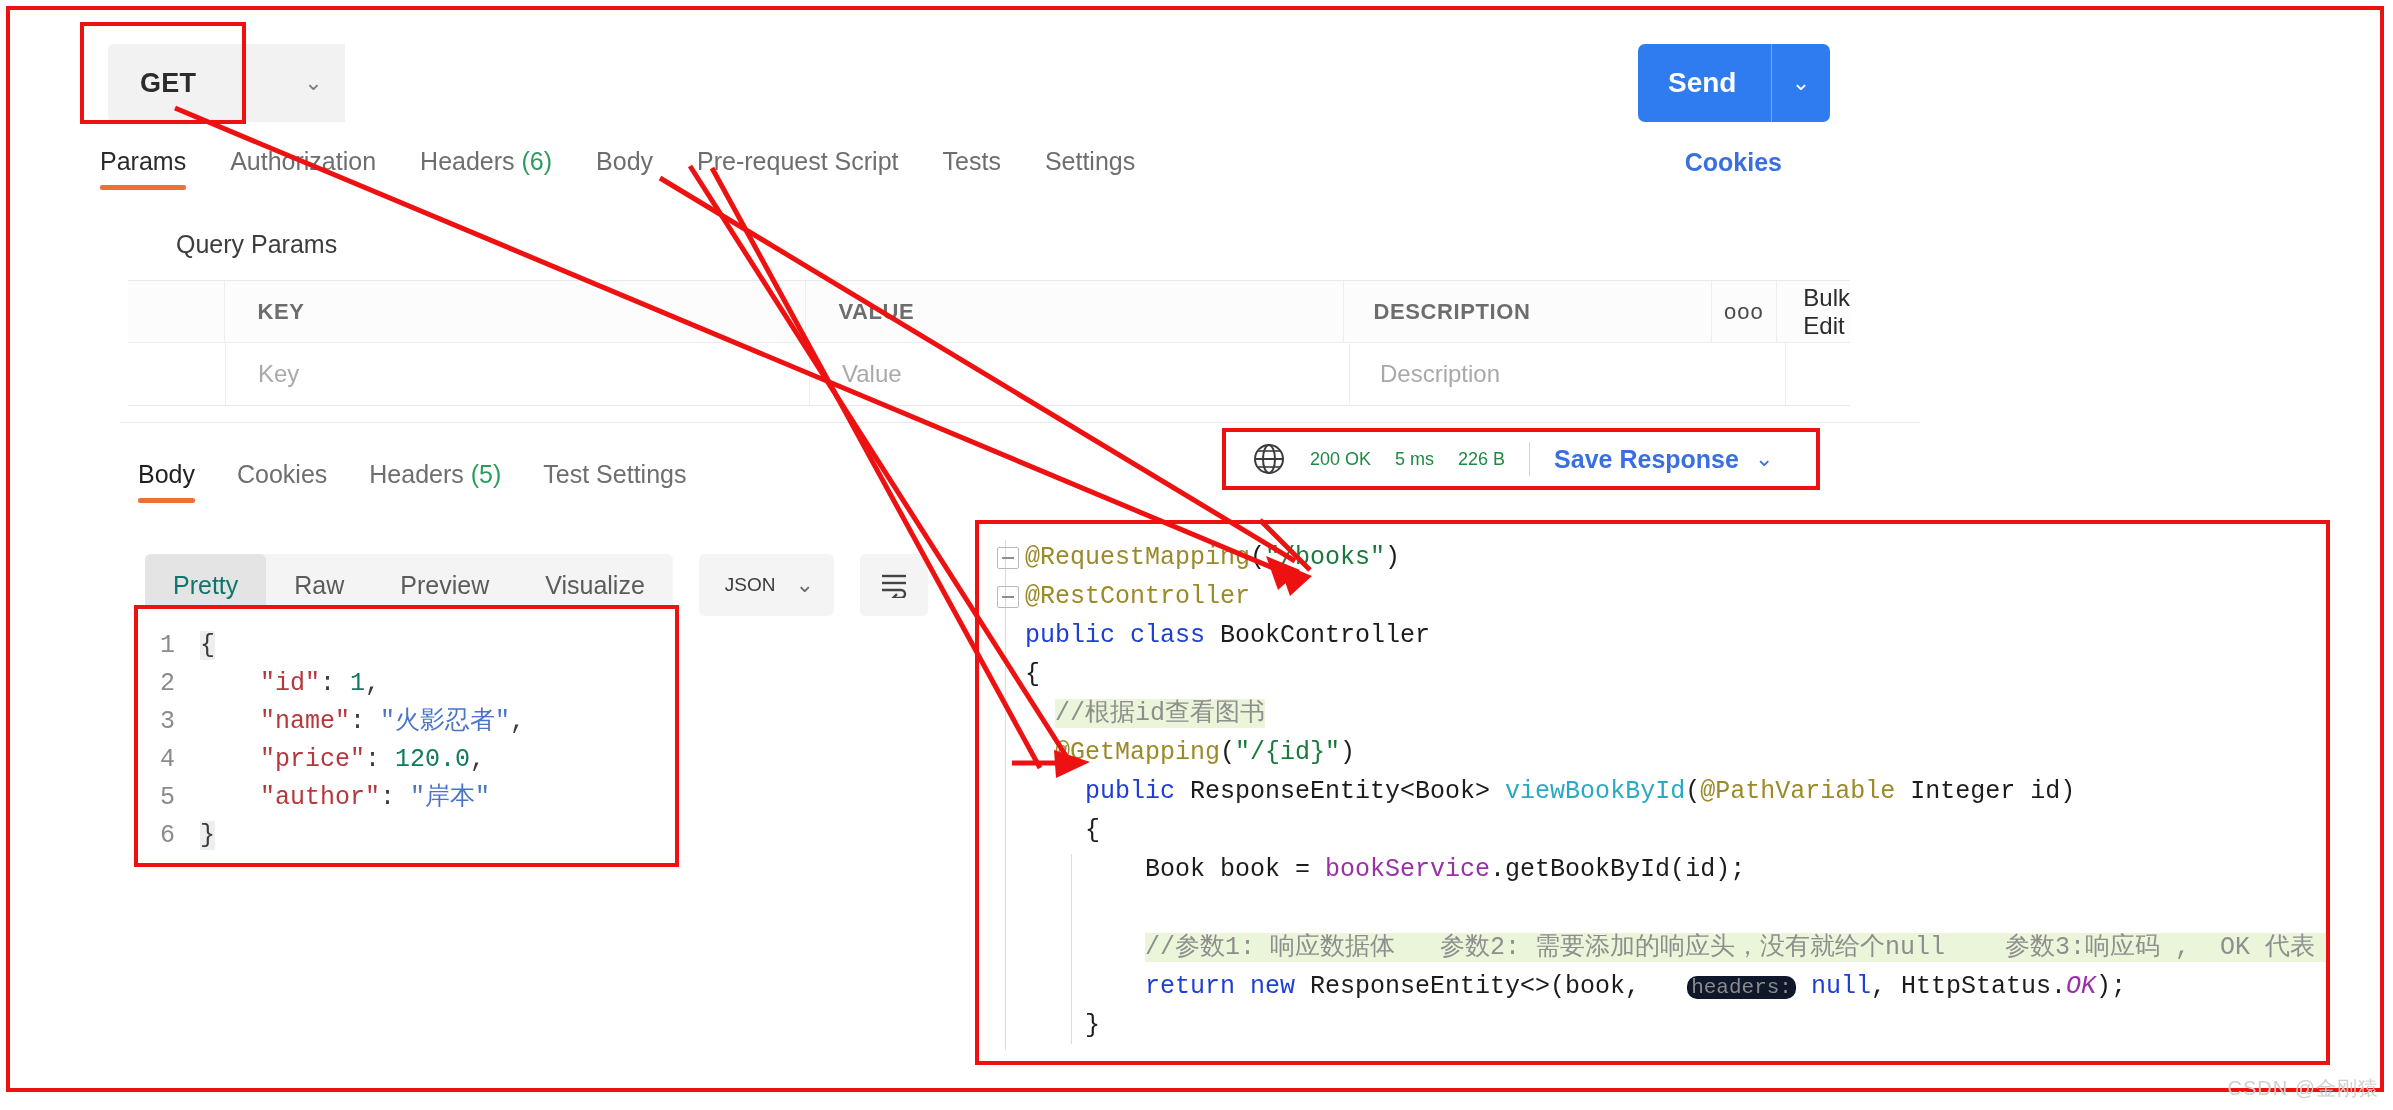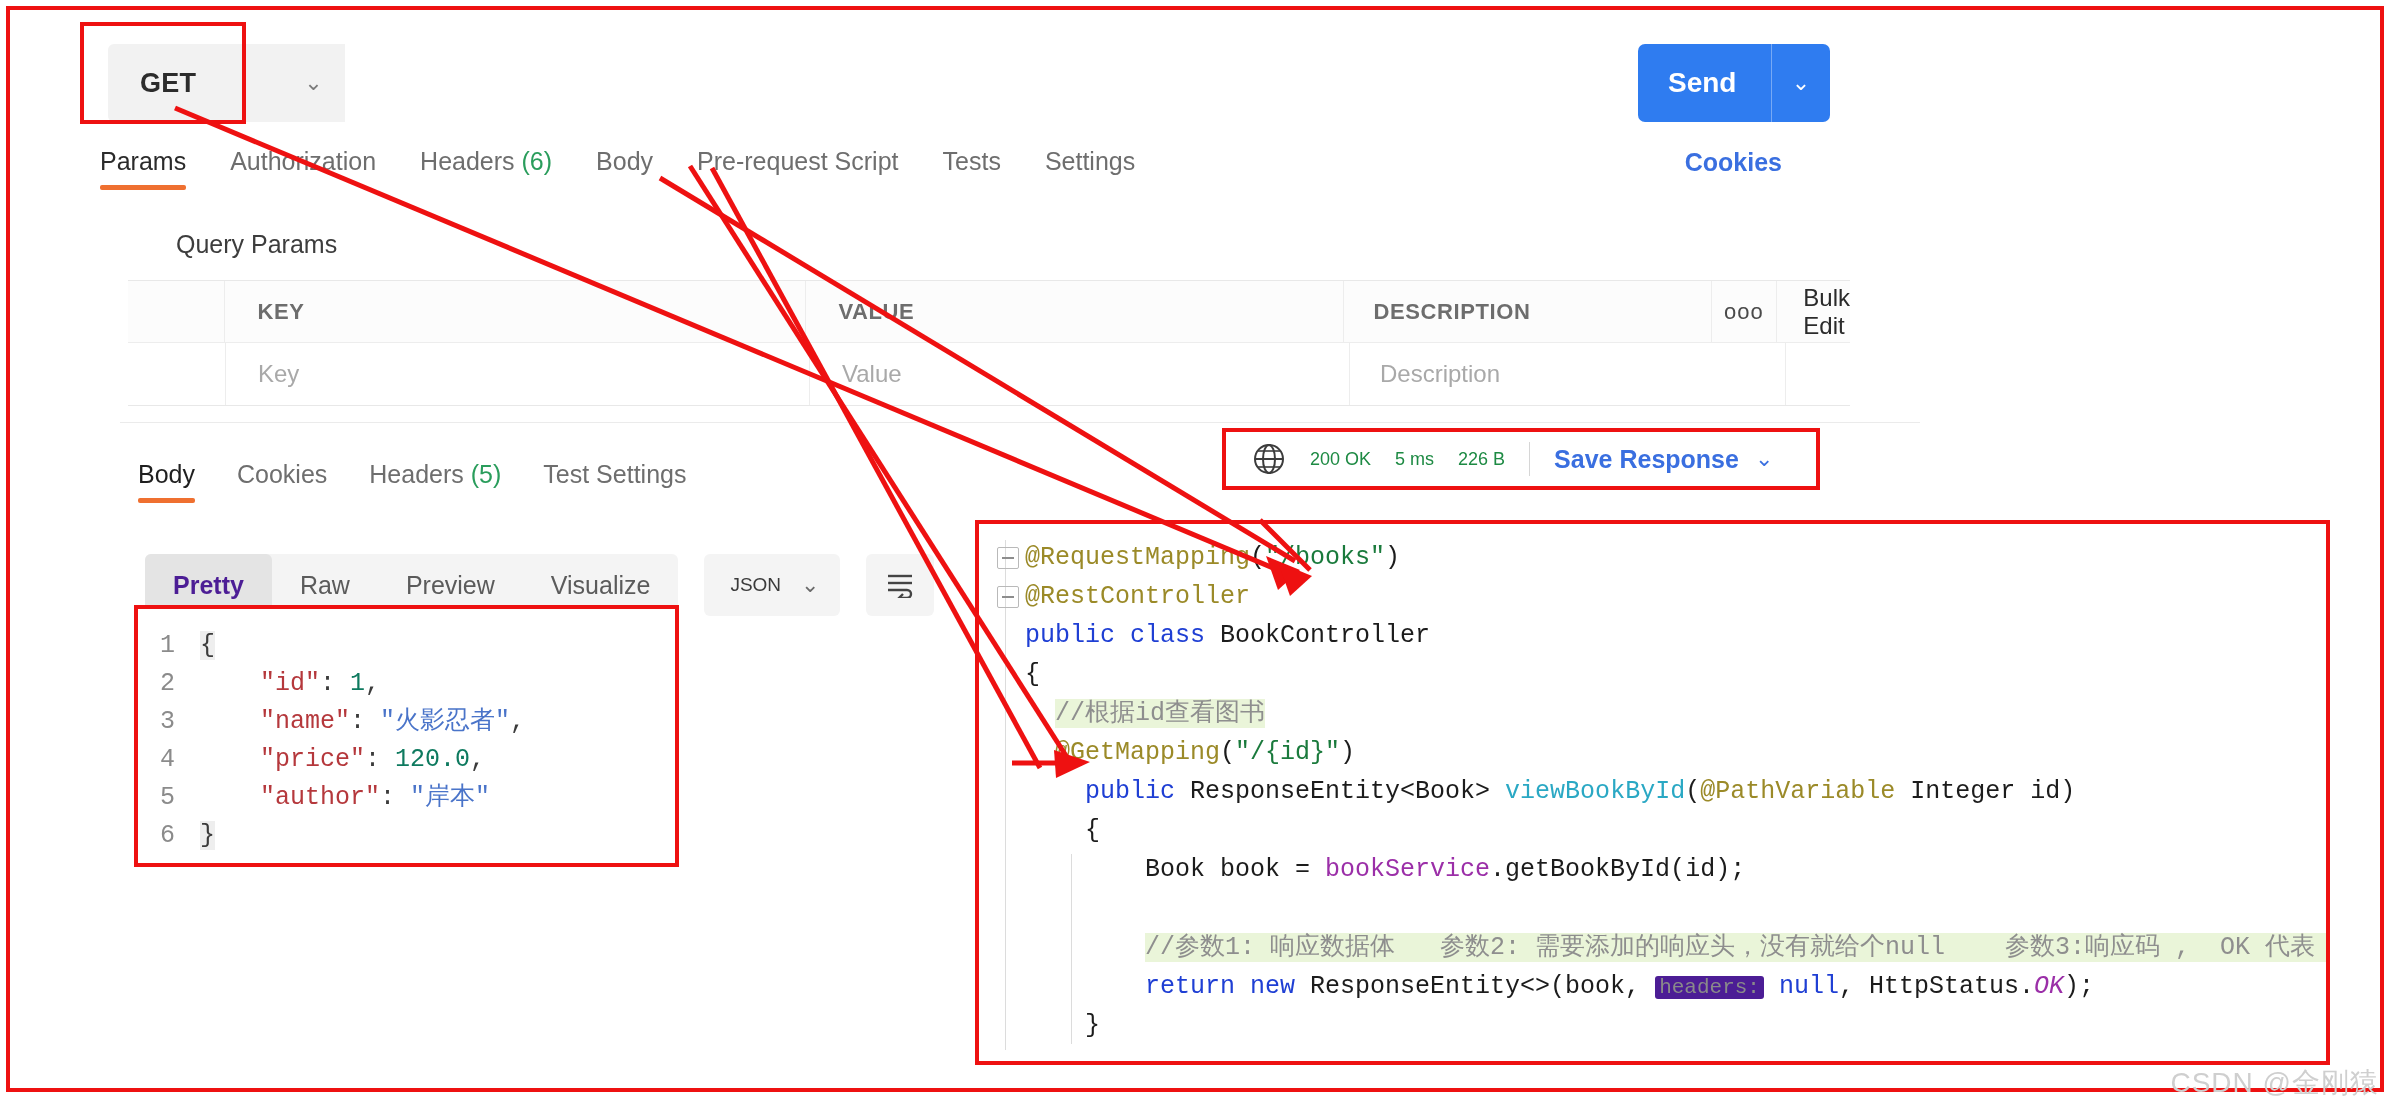--- a/index.html
+++ b/index.html
@@ -105,21 +105,21 @@
   .st-txt { font-size:18px; color:#1d8a43; margin-left:24px; white-space:nowrap; }
   .st-div { width:1px; height:34px; background:#d6d6d6; margin-left:24px; }
   .save-resp { font-size:25px; color:#3a6fe0; font-weight:700; margin-left:24px; }
   .save-caret { font-size:22px; color:#3a6fe0; margin-left:16px; font-weight:400; }
 
   
   .viewer-bar { position:absolute; left:85px; top:532px; height:62px; display:flex; align-items:center; }
   .seg { background:#f4f4f4; border-radius:6px; height:62px; display:flex; align-items:center; }
   .seg-item { font-size:25px; color:#5b5b5b; padding:0 28px; height:62px;
               display:flex; align-items:center; }
-  .seg-item.active { background:#e4e4e4; color:#4c1d95; border-radius:6px; font-weight:700;text-align:center; }
+  .seg-item.active { background:#e4e4e4; color:#0f766e; border-radius:6px; font-weight:400;text-align:center; }
   .json-sel { margin-left:26px; background:#f4f4f4; border-radius:6px; height:62px;
               display:flex; align-items:center; padding:0 20px 0 26px; }
   .json-lbl { font-size:19px; color:#3b3b3b; }
   .json-caret { font-size:22px; color:#6a6a6a; margin-left:20px; }
   .wrap-btn { margin-left:26px; background:#f4f4f4; border-radius:6px; width:68px; height:62px;
               display:flex; align-items:center; justify-content:center; }
 
   
   .json-box { position:absolute; left:134px; top:605px; width:545px; height:262px;
               border:4px solid #ee1111; background:#fff; }
@@ -148,30 +148,30 @@
   .fold-sp { display:inline-block; width:28px; flex:0 0 auto; }
   .vrule { position:absolute; left:26px; top:16px; width:1px; height:510px; background:#dcdcdc; }
   .vrule2 { position:absolute; left:92px; top:330px; width:1px; height:190px; background:#dcdcdc; }
   .k-anno { color:#9b8a28; }
   .k-kw { color:#1f3fd4; }
   .k-str { color:#1a7a3c; }
   .k-plain { color:#1c1c1c; }
   .k-cmt { color:#8e8e8e; background:#eaf5d9; }
   .k-meth { color:#2aa8c4; }
   .k-field { color:#9b2fa8; }
-  .k-hint { color:#8a8a8a; background:#4c1d95; border-radius:3px; padding:0 4px; font-size:21px; }
+  .k-hint { color:#8a8a8a; background:#0f172a; border-radius:10px; padding:0 4px; font-size:21px;margin-left:32px; }
   .k-const { color:#9b2fa8; font-style:italic; }
 
   
   .anno { position:absolute; left:0; top:0; width:2393px; height:1110px;
           pointer-events:none; z-index:30; }
   .red-box-method { position:absolute; left:80px; top:22px; width:166px; height:102px;
                     border:4px solid #ee1111; z-index:31; }
 
-  .watermark { position:absolute; right:14px; bottom:8px; font-size:28px;
+  .watermark { position:absolute; right:14px; bottom:8px; font-size:20px;
                color:#cfcfcf; letter-spacing:1px; z-index:50;text-align:center; }
 </style>
 </head>
 <body>
 
 <div id="root">
 
   <div class="pm-panel">
 
     <div class="url-row">

